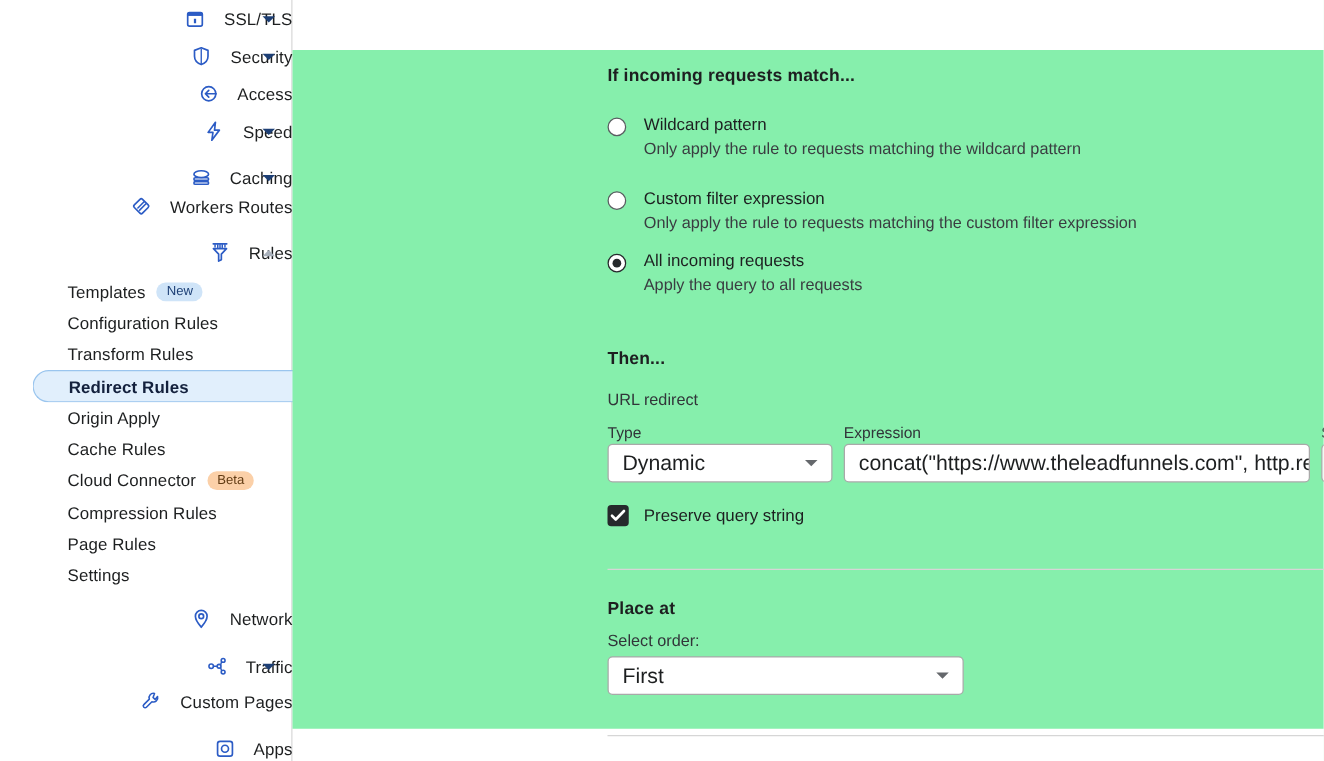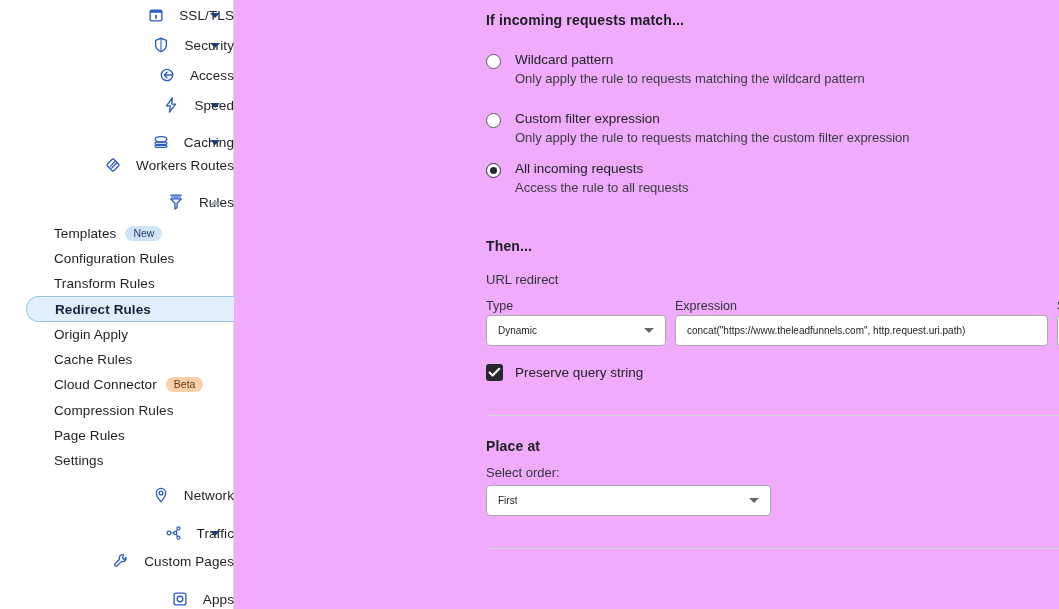--- a/index.html
+++ b/index.html
@@ -97,23 +97,24 @@
     line-height: 1;
     white-space: nowrap;
   }
   .badge-new  { background: #cfe4f8; color: #1d3f75; }
   .badge-beta { background: #fbd0a8; color: #613b13; }
 
   
   #main {
     position: relative;
     width: 825px;
-    height: 609px;
-    background: #f0abfc;
+    height: 543px;
+    background: #86efac;
     flex: 1 1 auto;
+    margin-top: 40px;
   }
   .abs { position: absolute; }
 
   .sec-head {
     font-size: 14px;
     font-weight: bold;
     color: #1d1f20;
     letter-spacing: .15px;
     white-space: nowrap;
   }
@@ -168,21 +169,21 @@
   .select-box, .text-box {
     position: absolute;
     background: #fff;
     border: 1px solid #a9a9a9;
     border-radius: 4px;
     display: flex;
     align-items: center;
     cursor: pointer;
   }
   .select-box .val, .text-box .val {
-    font-size: 10px;
+    font-size: 17px;
     color: #1d1f20;
     margin-left: 11px;
     white-space: nowrap;
     overflow: hidden;
   }
   .text-box { cursor: text; }
   .sel-arrow {
     position: absolute;
     right: 11px;
     width: 0; height: 0;
@@ -379,21 +380,21 @@
           <span class="radio-desc">Only apply the rule to requests matching the wildcard pattern</span>
         </div>
         <div class="radio-opt" style="top: 111px; height: 38px; width: 560px;">
           <span class="radio-dot"></span>
           <span class="radio-title">Custom filter expression</span>
           <span class="radio-desc">Only apply the rule to requests matching the custom filter expression</span>
         </div>
         <div class="radio-opt" style="top: 161px; height: 38px; width: 560px;">
           <span class="radio-dot checked"></span>
           <span class="radio-title">All incoming requests</span>
-          <span class="radio-desc">Access the rule to all requests</span>
+          <span class="radio-desc">Apply the query to all requests</span>
         </div>
       </div>
 
     <div class="abs sec-head" style="left:252px; top:238px;">Then...</div>
 
     <div class="abs sub-text" style="left:252px; top:272px;">URL redirect</div>
 
     <div class="abs field-label" style="left:252px; top:299px;">Type</div>
     <div class="select-box" style="left:252px; top:315px; width:180px; height:31px;">
       <span class="val">Dynamic</span>

